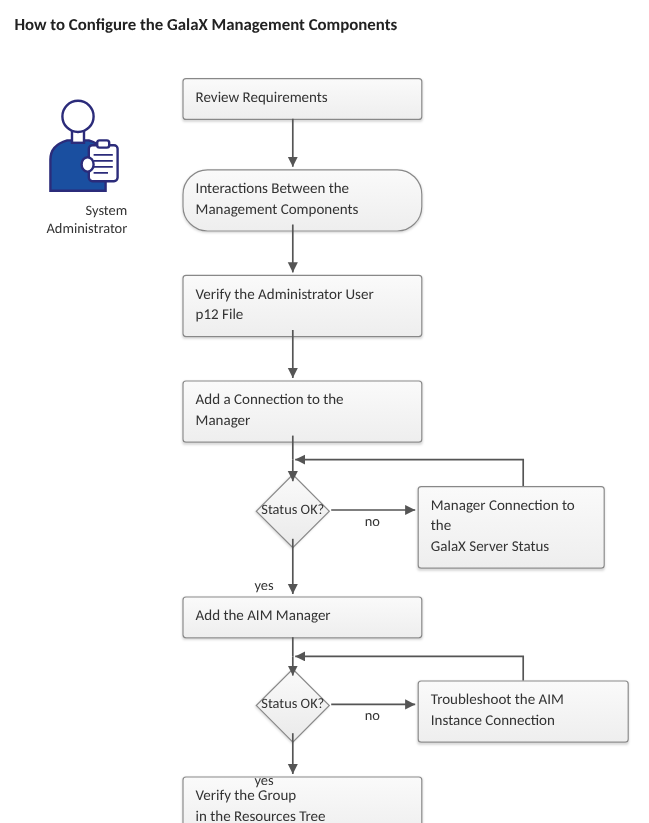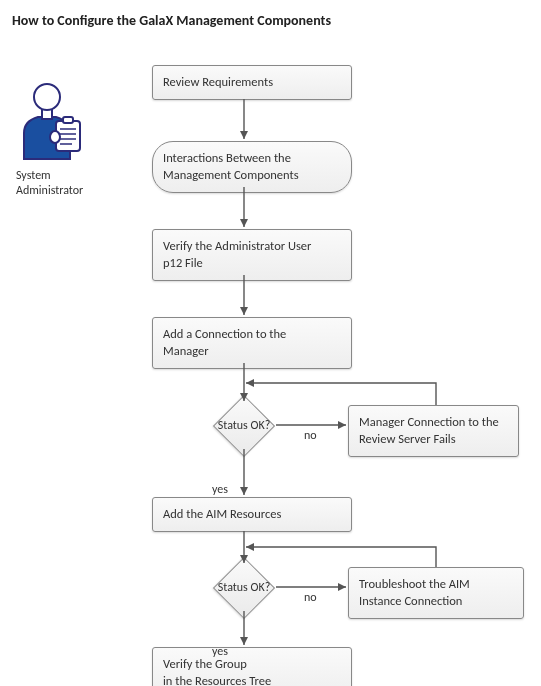--- a/index.html
+++ b/index.html
@@ -54,21 +54,21 @@
     position: absolute;
     top: 0; left: 0; width: 88px; height: 56px;
     display: flex;
     align-items: center;
     justify-content: center;
     font-size: 12px;
     color: #333;
   }
   .actor {
     position: absolute;
-    text-align: left;
+    text-align: right;
     width: 90px;
   }
   .actor-label {
     margin-top: 4px;
     font-size: 12px;
     color: #333;
     line-height: 1.25;
   }
   .edge-label {
     position: absolute;
@@ -132,27 +132,27 @@
   <div class="box" style="left:140px; top:270px; width:200px;">
     <span>Add a Connection to the</span><br>
     <span>Manager</span>
   </div>
 
   <div class="diamond" style="left:188px; top:350px;">
     <div class="diamond-shape"></div>
     <div class="diamond-label">Status OK?</div>
   </div>
 
-  <div class="box" style="left:336px; top:358px; width:171px;">
+  <div class="box" style="left:336px; top:358px; width:156px;">
     <span>Manager Connection to the</span><br>
-    <span>Review Server Fails</span>
+    <span>GalaX Server Status</span>
   </div>
 
   <div class="box" style="left:140px; top:450px; width:200px;">
-    <span>Add the AIM Resources</span>
+    <span>Add the AIM Manager</span>
   </div>
 
   <div class="diamond" style="left:188px; top:512px;">
     <div class="diamond-shape"></div>
     <div class="diamond-label">Status OK?</div>
   </div>
 
   <div class="box" style="left:336px; top:520px; width:176px;">
     <span>Troubleshoot the AIM</span><br>
     <span>Instance Connection</span>

